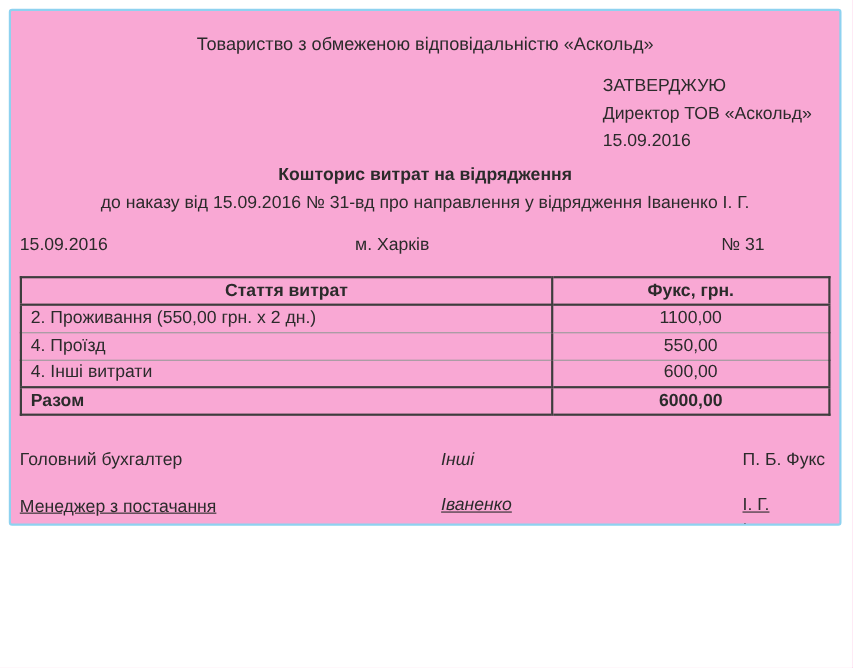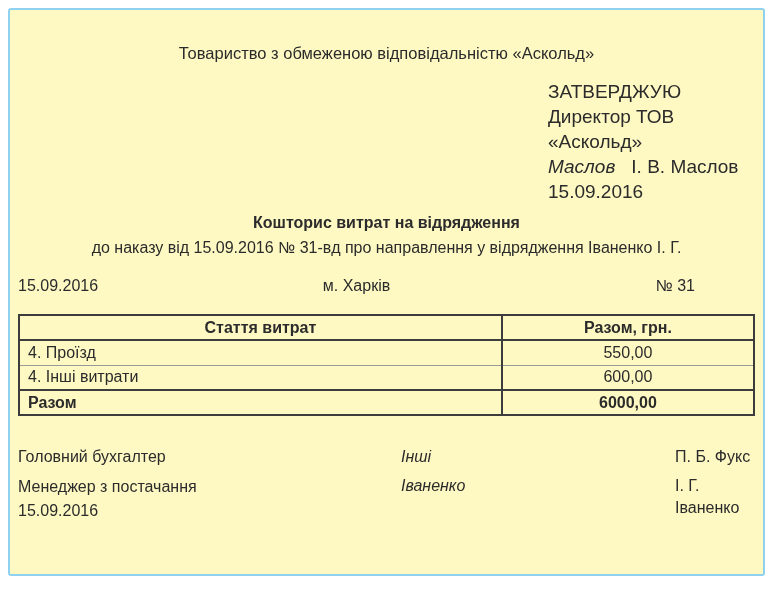--- a/index.html
+++ b/index.html
@@ -5,39 +5,39 @@
   * { margin: 0; padding: 0; box-sizing: border-box; }
   html, body {
     width: 775px; height: 607px;
     background: #ffffff;
     font-family: "Liberation Sans", "DejaVu Sans", sans-serif;
     color: #2b2b2b;
   }
   .document {
     position: absolute;
     left: 8px; top: 8px;
-    width: 757px; height: 568px;
+    width: 757px; height: 470px;
     border: 2px solid #8ed2f0;
     border-radius: 3px;
-    background: #fef9c3;
-    padding: 13px 8px;
+    background: #f9a8d4;
+    padding: 0 8px;
     font-size: 16px;
     overflow: hidden;
   }
   .company {
     margin-top: 20px;
     text-align: center;
     line-height: 20px;
     font-size: 16.5px;
   }
   .approval {
     margin-top: 16px;
     margin-left: 530px;
     line-height: 25px;
-    font-size: 19px;
+    font-size: 16px;
   }
   .sig { font-style: italic; }
   .approval .sig { display: inline-block; margin-right: 16px; }
   .title-main {
     margin-top: 6px;
     text-align: center;
     font-weight: bold;
     line-height: 25px;
   }
   .title-sub {
@@ -86,60 +86,61 @@
     display: flex;
     align-items: flex-start;
     line-height: 22px;
     gap: 44px;
   }
   .sig-row .col-position { width: 339px; }
   .sig-row .col-signature { width: 230px; font-style: italic; }
   .sig-row .col-name { flex: 1; }
   .row-accountant { margin-top: 30px; }
   .ack-line { margin-top: 26px; line-height: 22px; }
-  .row-manager { margin-top: 7px; }
+  .row-manager { margin-top: 19px; text-decoration: underline; }
   .row-manager .col-position { line-height: 24px; }
 </style>
 </head>
 <body>
 
 <div class="document">
 
   <div class="company">Товариство з обмеженою відповідальністю «Аскольд»</div>
 
   <div class="approval">
     <div>ЗАТВЕРДЖУЮ</div>
     <div>Директор ТОВ «Аскольд»</div>
-    <div>
-      <span class="sig">Маслов</span><span>І. В. Маслов</span>
-    </div>
     <div>15.09.2016</div>
   </div>
 
   <div class="title-main">Кошторис витрат на відрядження</div>
   <div class="title-sub">до наказу від 15.09.2016 № 31-вд про направлення у відрядження Іваненко І. Г.</div>
 
   <div class="meta-row">
     <div class="meta-left">15.09.2016</div>
     <div class="meta-center">м. Харків</div>
     <div class="meta-right">№ 31</div>
   </div>
 
   <table class="expense-table">
     <colgroup>
         <col class="item-col">
         <col class="amount-col">
       </colgroup>
     <thead>
       <tr>
         <th class="item-col">Стаття витрат</th>
-        <th>Разом, грн.</th>
+        <th>Фукс, грн.</th>
       </tr>
     </thead>
     <tbody>
+      <tr>
+        <td class="item-cell">2. Проживання (550,00 грн. х 2 дн.)</td>
+        <td class="amount-cell">1100,00</td>
+      </tr>
       <tr>
         <td class="item-cell">4. Проїзд</td>
         <td class="amount-cell">550,00</td>
       </tr>
       <tr>
         <td class="item-cell">4. Інші витрати</td>
         <td class="amount-cell">600,00</td>
       </tr>
       <tr class="total-row">
         <td class="item-cell">Разом</td>

